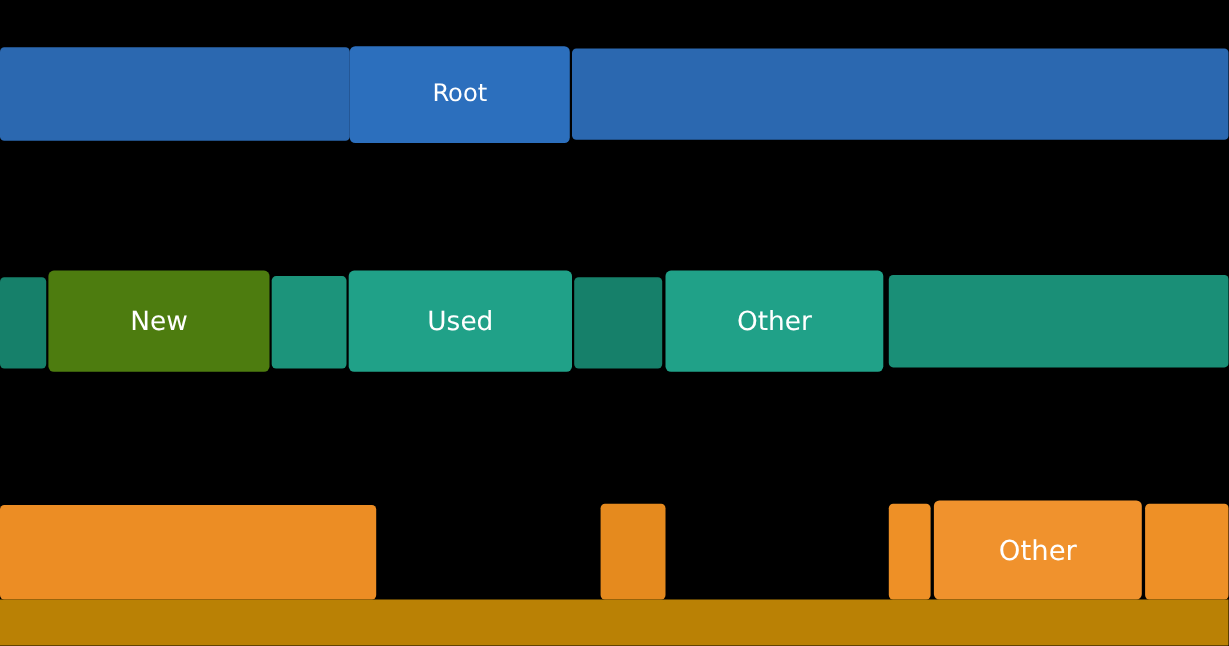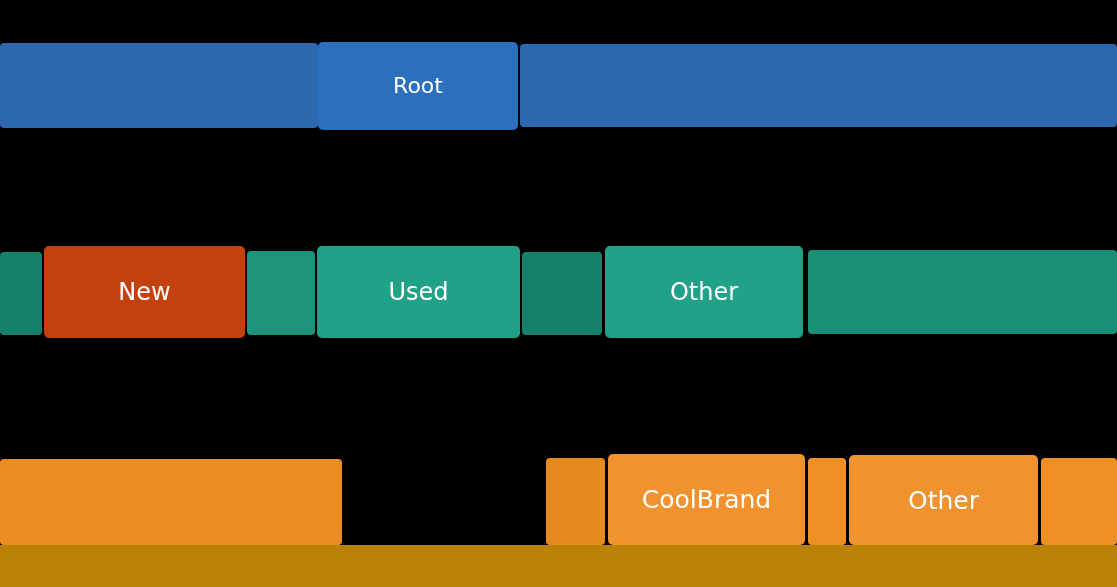--- a/index.html
+++ b/index.html
@@ -33,36 +33,33 @@
 </head>
 <body>
 
 <div id="chart" style="width: 946px; height: 587px; background: rgb(0, 0, 0);">
     <div class="seg" style="left: 0px; top: 43px; width: 318px; height: 85px; background: rgb(43, 104, 176); border-radius: 4px;"></div>
     <div class="seg" style="left: 318px; top: 42px; width: 200px; height: 88px; background: rgb(44, 111, 189); border-radius: 5px;">
       <span class="seg-label" style="font-size: 22px; color: rgb(255, 255, 255);">Root</span>
     </div>
     <div class="seg" style="left: 520px; top: 44px; width: 597px; height: 83px; background: rgb(43, 104, 176); border-radius: 4px;"></div>
     <div class="seg" style="left: 0px; top: 252px; width: 42px; height: 83px; background: rgb(22, 128, 106); border-radius: 4px;"></div>
-    <div class="seg" style="left: 44px; top: 246px; width: 201px; height: 92px; background: #c2410c; border-radius: 5px;">
+    <div class="seg" style="left: 44px; top: 246px; width: 201px; height: 92px; background: #4d7c0f; border-radius: 5px;">
       <span class="seg-label" style="font-size: 24px; color: rgb(255, 255, 255);">New</span>
     </div>
     <div class="seg" style="left: 247px; top: 251px; width: 68px; height: 84px; background: rgb(28, 148, 123); border-radius: 4px;"></div>
     <div class="seg" style="left: 317px; top: 246px; width: 203px; height: 92px; background: rgb(32, 161, 136); border-radius: 5px; align-items: center;">
       <span class="seg-label" style="font-size: 24px; color: rgb(255, 255, 255);">Used</span>
     </div>
     <div class="seg" style="left: 522px; top: 252px; width: 80px; height: 83px; background: rgb(22, 128, 106); border-radius: 4px;"></div>
     <div class="seg" style="left: 605px; top: 246px; width: 198px; height: 92px; background: rgb(32, 161, 136); border-radius: 5px;">
       <span class="seg-label" style="font-size: 24px; color: rgb(255, 255, 255);">Other</span>
     </div>
     <div class="seg" style="left: 808px; top: 250px; width: 309px; height: 84px; background: rgb(26, 143, 119); border-radius: 4px;"></div>
     <div class="seg" style="left: 0px; top: 459px; width: 342px; height: 86px; background: rgb(236, 141, 36); border-radius: 4px;"></div>
     <div class="seg" style="left: 546px; top: 458px; width: 59px; height: 87px; background: rgb(229, 138, 30); border-radius: 4px;"></div>
-    <div class="seg" style="left: 608px; top: 454px; width: 197px; height: 91px; background: rgb(240, 146, 45); border-radius: 5px;">
-      <span class="seg-label" style="font-size: 25px; color: rgb(255, 255, 255);">CoolBrand</span>
-    </div>
     <div class="seg" style="left: 808px; top: 458px; width: 38px; height: 87px; background: rgb(238, 144, 38); border-radius: 4px;"></div>
     <div class="seg" style="left: 849px; top: 455px; width: 189px; height: 90px; background: rgb(240, 146, 45); border-radius: 5px;">
       <span class="seg-label" style="font-size: 25px; color: rgb(255, 255, 255);">Other</span>
     </div>
     <div class="seg" style="left: 1041px; top: 458px; width: 76px; height: 87px; background: rgb(238, 144, 38); border-radius: 4px;"></div>
     <div class="seg" style="left: 0px; top: 545px; width: 1117px; height: 42px; background: rgb(186, 129, 5); border-radius: 0px;"></div>
   </div>
 
 </body></html>

